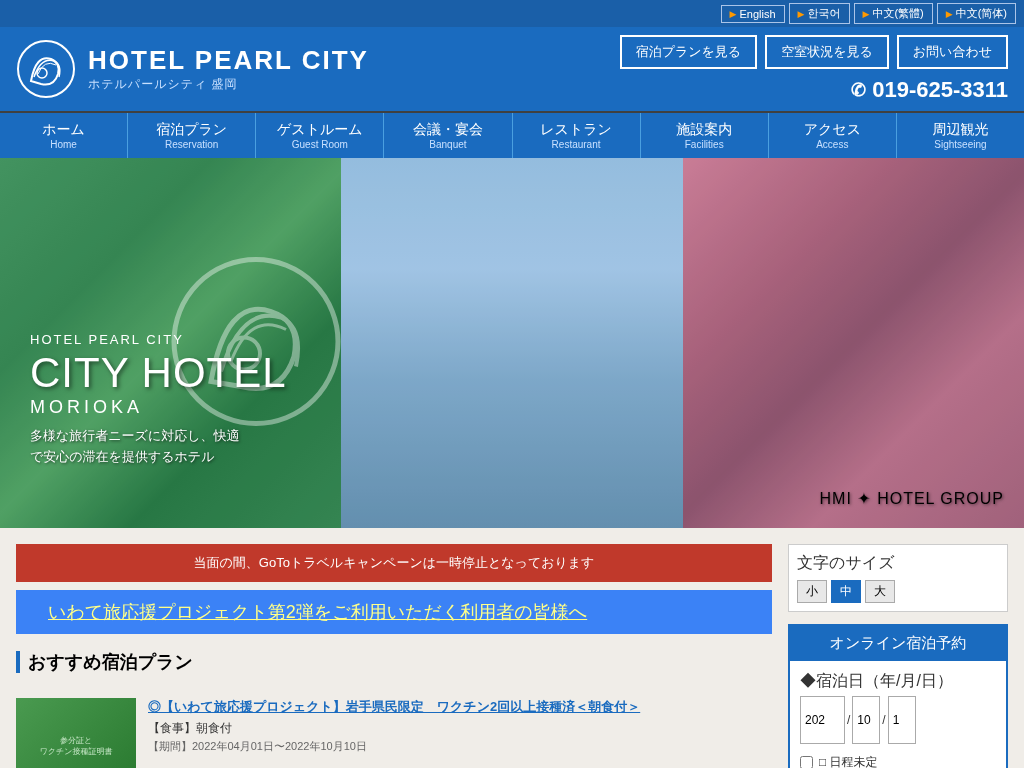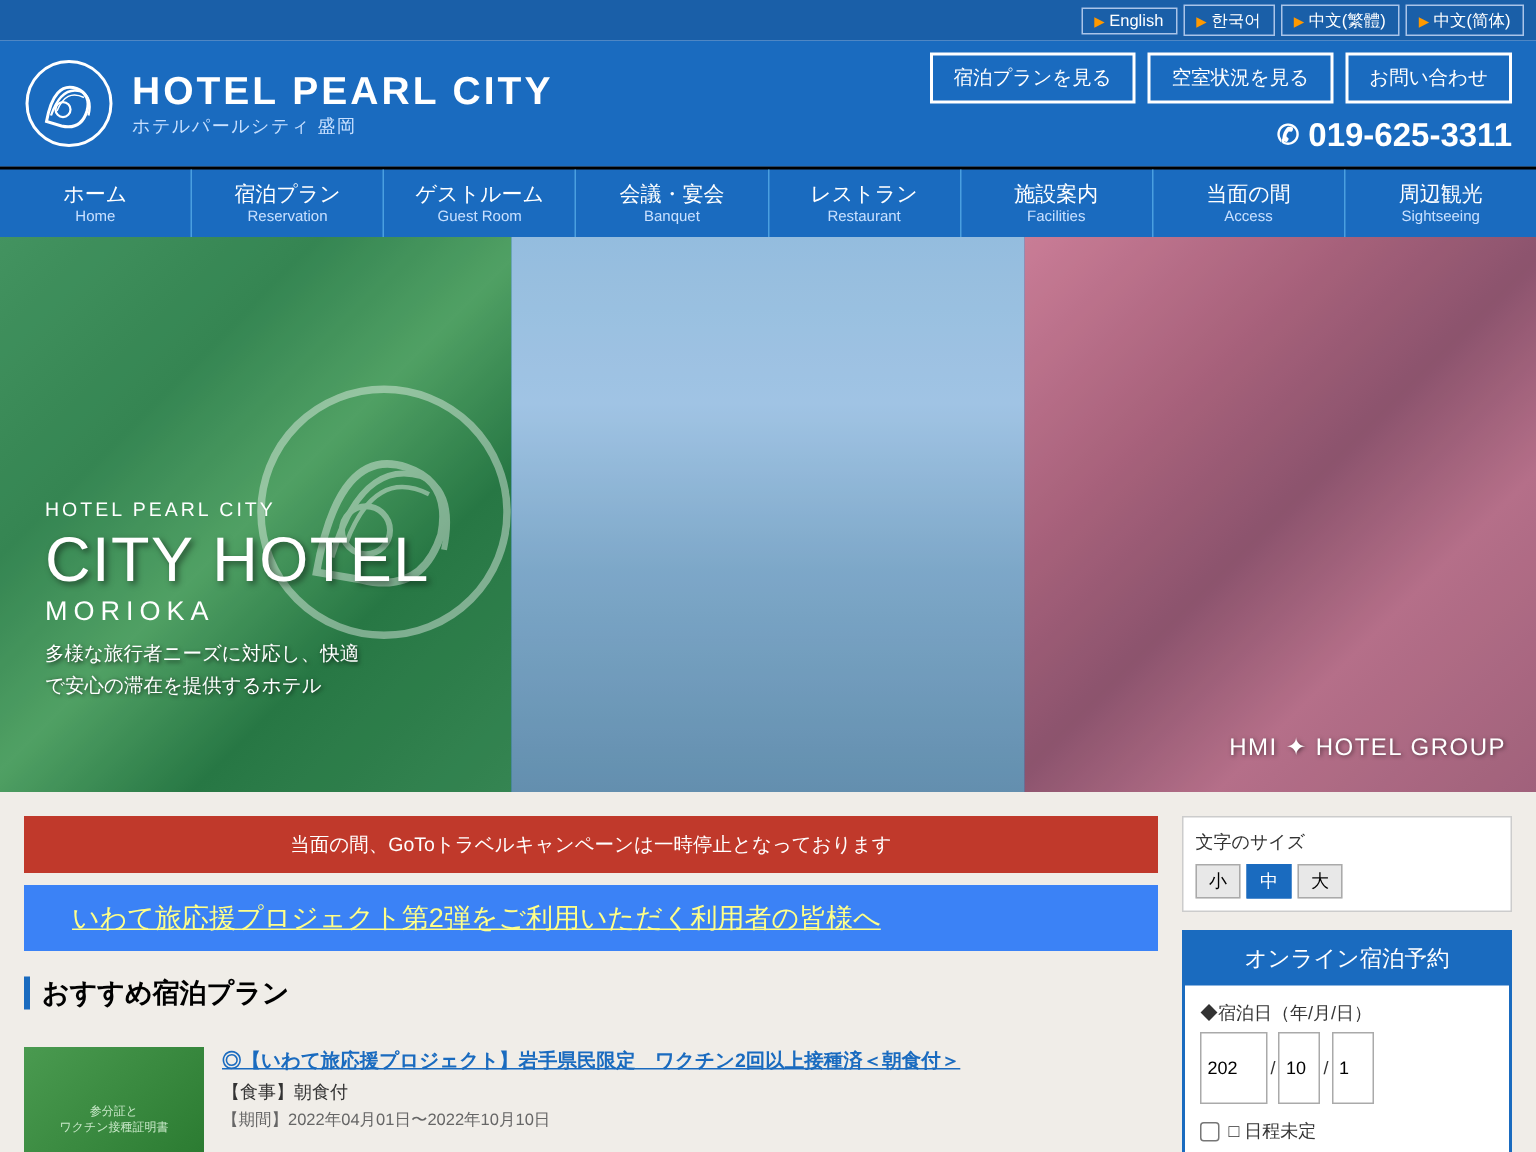--- a/index.html
+++ b/index.html
@@ -81,21 +81,21 @@
       font-weight: bold;
       display: flex;
       align-items: center;
       gap: 6px;
     }
     .phone-num .phone-icon { font-size: 18px; }
 
     
     .nav {
       background: #1a6bbf;
-      border-top: 2px solid #000000;
+      border-top: 2px solid #404040;
       display: flex;
     }
     .nav-item {
       flex: 1;
       text-align: center;
       padding: 8px 4px;
       color: #fff;
       cursor: pointer;
       border-right: 1px solid #4a9fe0;
       text-decoration: none;
@@ -152,21 +152,21 @@
       color: #fff;
     }
     .hero-text .hotel-name { font-size: 13px; letter-spacing: 2px; margin-bottom: 2px; }
     .hero-text .city-hotel { font-size: 42px; font-weight: normal; font-family: Arial, sans-serif; letter-spacing: 1px; text-shadow: 2px 2px 4px rgba(0,0,0,0.5); }
     .hero-text .morioka { font-size: 18px; font-family: Arial, sans-serif; letter-spacing: 4px; }
     .hero-text .tagline { font-size: 13px; margin-top: 8px; line-height: 1.6; text-shadow: 1px 1px 3px rgba(0,0,0,0.7); }
     .hmi-badge {
       position: absolute;
       bottom: 20px;
       right: 20px;
-      color: #ffffff;
+      color: #000000;
       font-size: 16px;
       font-family: Arial, sans-serif;
       letter-spacing: 1px;
       text-shadow: 1px 1px 3px rgba(0,0,0,0.5);
       display: flex;
       align-items: center;
       gap: 6px;
     }
 
     
@@ -271,21 +271,21 @@
     .plan-meta { font-size: 12px; color: #333; margin-bottom: 2px; }
     .plan-period { font-size: 11px; color: #666; }
 
     
     .font-size-box {
       border: 1px solid #ccc;
       padding: 8px;
       margin-bottom: 12px;
       background: #fff;
     }
-    .font-size-label { font-size: 12px; color: #333; margin-bottom: 6px; }
+    .font-size-label { font-size: 16px; color: #333; margin-bottom: 6px; }
     .font-size-btns { display: flex; gap: 4px; align-items: center; }
     .fs-btn {
       border: 1px solid #aaa;
       background: #e8e8e8;
       padding: 2px 8px;
       cursor: pointer;
       font-size: 12px;
     }
     .fs-btn.active {
       background: #1a6bbf;
@@ -302,21 +302,21 @@
       background: #1a6bbf;
       color: #fff;
       text-align: center;
       padding: 8px;
       font-size: 15px;
       margin: -10px -10px 10px -10px;
     }
     .booking-field { margin-bottom: 10px; }
     .booking-field label {
       display: block;
-      font-size: 12px;
+      font-size: 16px;
       color: #333;
       margin-bottom: 4px;
     }
     .date-inputs { display: flex; gap: 2px; align-items: center; }
     .date-inputs input {
       border: 1px solid #aaa;
       padding: 16px 4px;
       font-size: 12px;
       font-family: inherit;
     }
@@ -413,21 +413,21 @@
   </a>
   <a class="nav-item">
     <span class="jp">レストラン</span>
     <span class="en">Restaurant</span>
   </a>
   <a class="nav-item">
     <span class="jp">施設案内</span>
     <span class="en">Facilities</span>
   </a>
   <a class="nav-item">
-    <span class="jp">当面の間</span>
+    <span class="jp">アクセス</span>
     <span class="en">Access</span>
   </a>
   <a class="nav-item">
     <span class="jp">周辺観光</span>
     <span class="en">Sightseeing</span>
   </a>
 </nav>
 
 <div class="hero">
   <div class="hero-bg">

